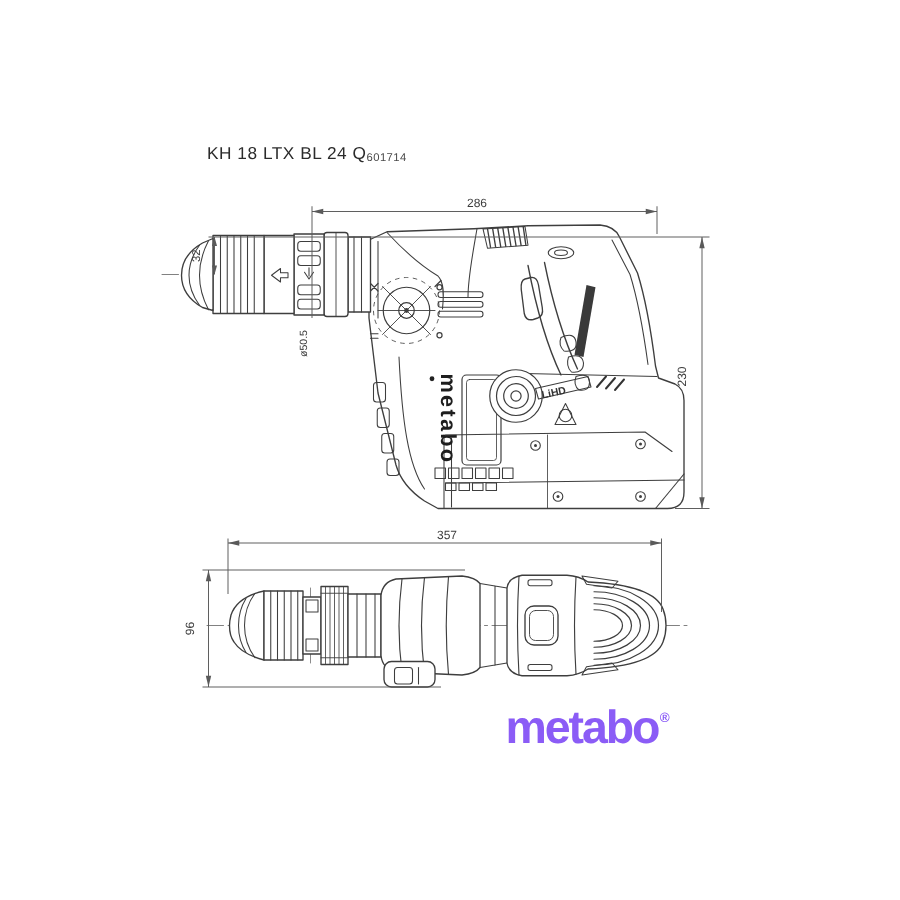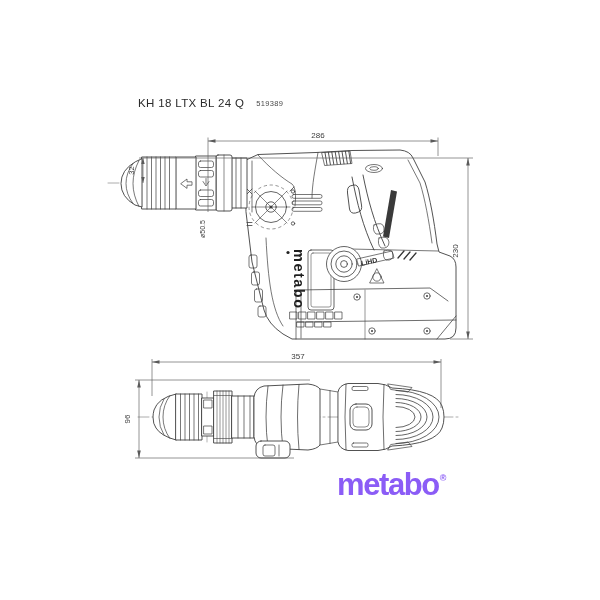--- a/index.html
+++ b/index.html
@@ -1,34 +1,34 @@
 <!DOCTYPE html>
 <html><head>
 <meta charset="utf-8">
 <style>
   html,body{margin:0;padding:0;background:#fff;}
   .stage{position:relative;width:600px;height:600px;background:#fff;overflow:hidden;
          font-family:"Liberation Sans",sans-serif;}
-  .titleblock{position:absolute;left:138px;top:97px;display:flex;align-items:center;gap:12px;}
+  .titleblock{position:absolute;left:138px;top:97px;display:flex;align-items:flex-end;gap:0;}
   .model{font-size:11.5px;letter-spacing:.35px;color:#2b2b2b;white-space:nowrap;}
   .artno{font-size:7.5px;letter-spacing:.3px;color:#4a4a4a;}
   .drawing-svg{position:absolute;left:0;top:0;}
   .logo{position:absolute;left:337px;top:469px;color:#8b5cf6;font-weight:800;
         font-size:31px;letter-spacing:-1.4px;line-height:1;white-space:nowrap;}
   .logo .reg{font-size:9px;font-weight:700;vertical-align:14px;letter-spacing:0;margin-left:1px;}
   svg text{font-family:"Liberation Sans",sans-serif;}
 </style>
 </head>
 <body>
 
 <div class="stage">
 
   <div class="titleblock">
     <span class="model">KH 18 LTX BL 24 Q</span>
-    <span class="artno">519389</span>
+    <span class="artno">601714</span>
   </div>
 
   <svg class="drawing-svg" width="600" height="600" viewBox="0 0 600 600">
 
     <g stroke="#3e3e3e" fill="none" stroke-width="0.9" stroke-linejoin="round" stroke-linecap="round">
 
       <path d="M108,183 H318" stroke="#666" stroke-width="0.55" stroke-dasharray="11 3 2 3"></path>
 
       <path fill="#ffffff" d="M246,160 L258,154.5 L316,152.5 L352,150.5 L400,150 Q410,151 413,158
            L425,182 C430,198 434,220 437,244 L439,252 L450,256 Q456,259 456,267

